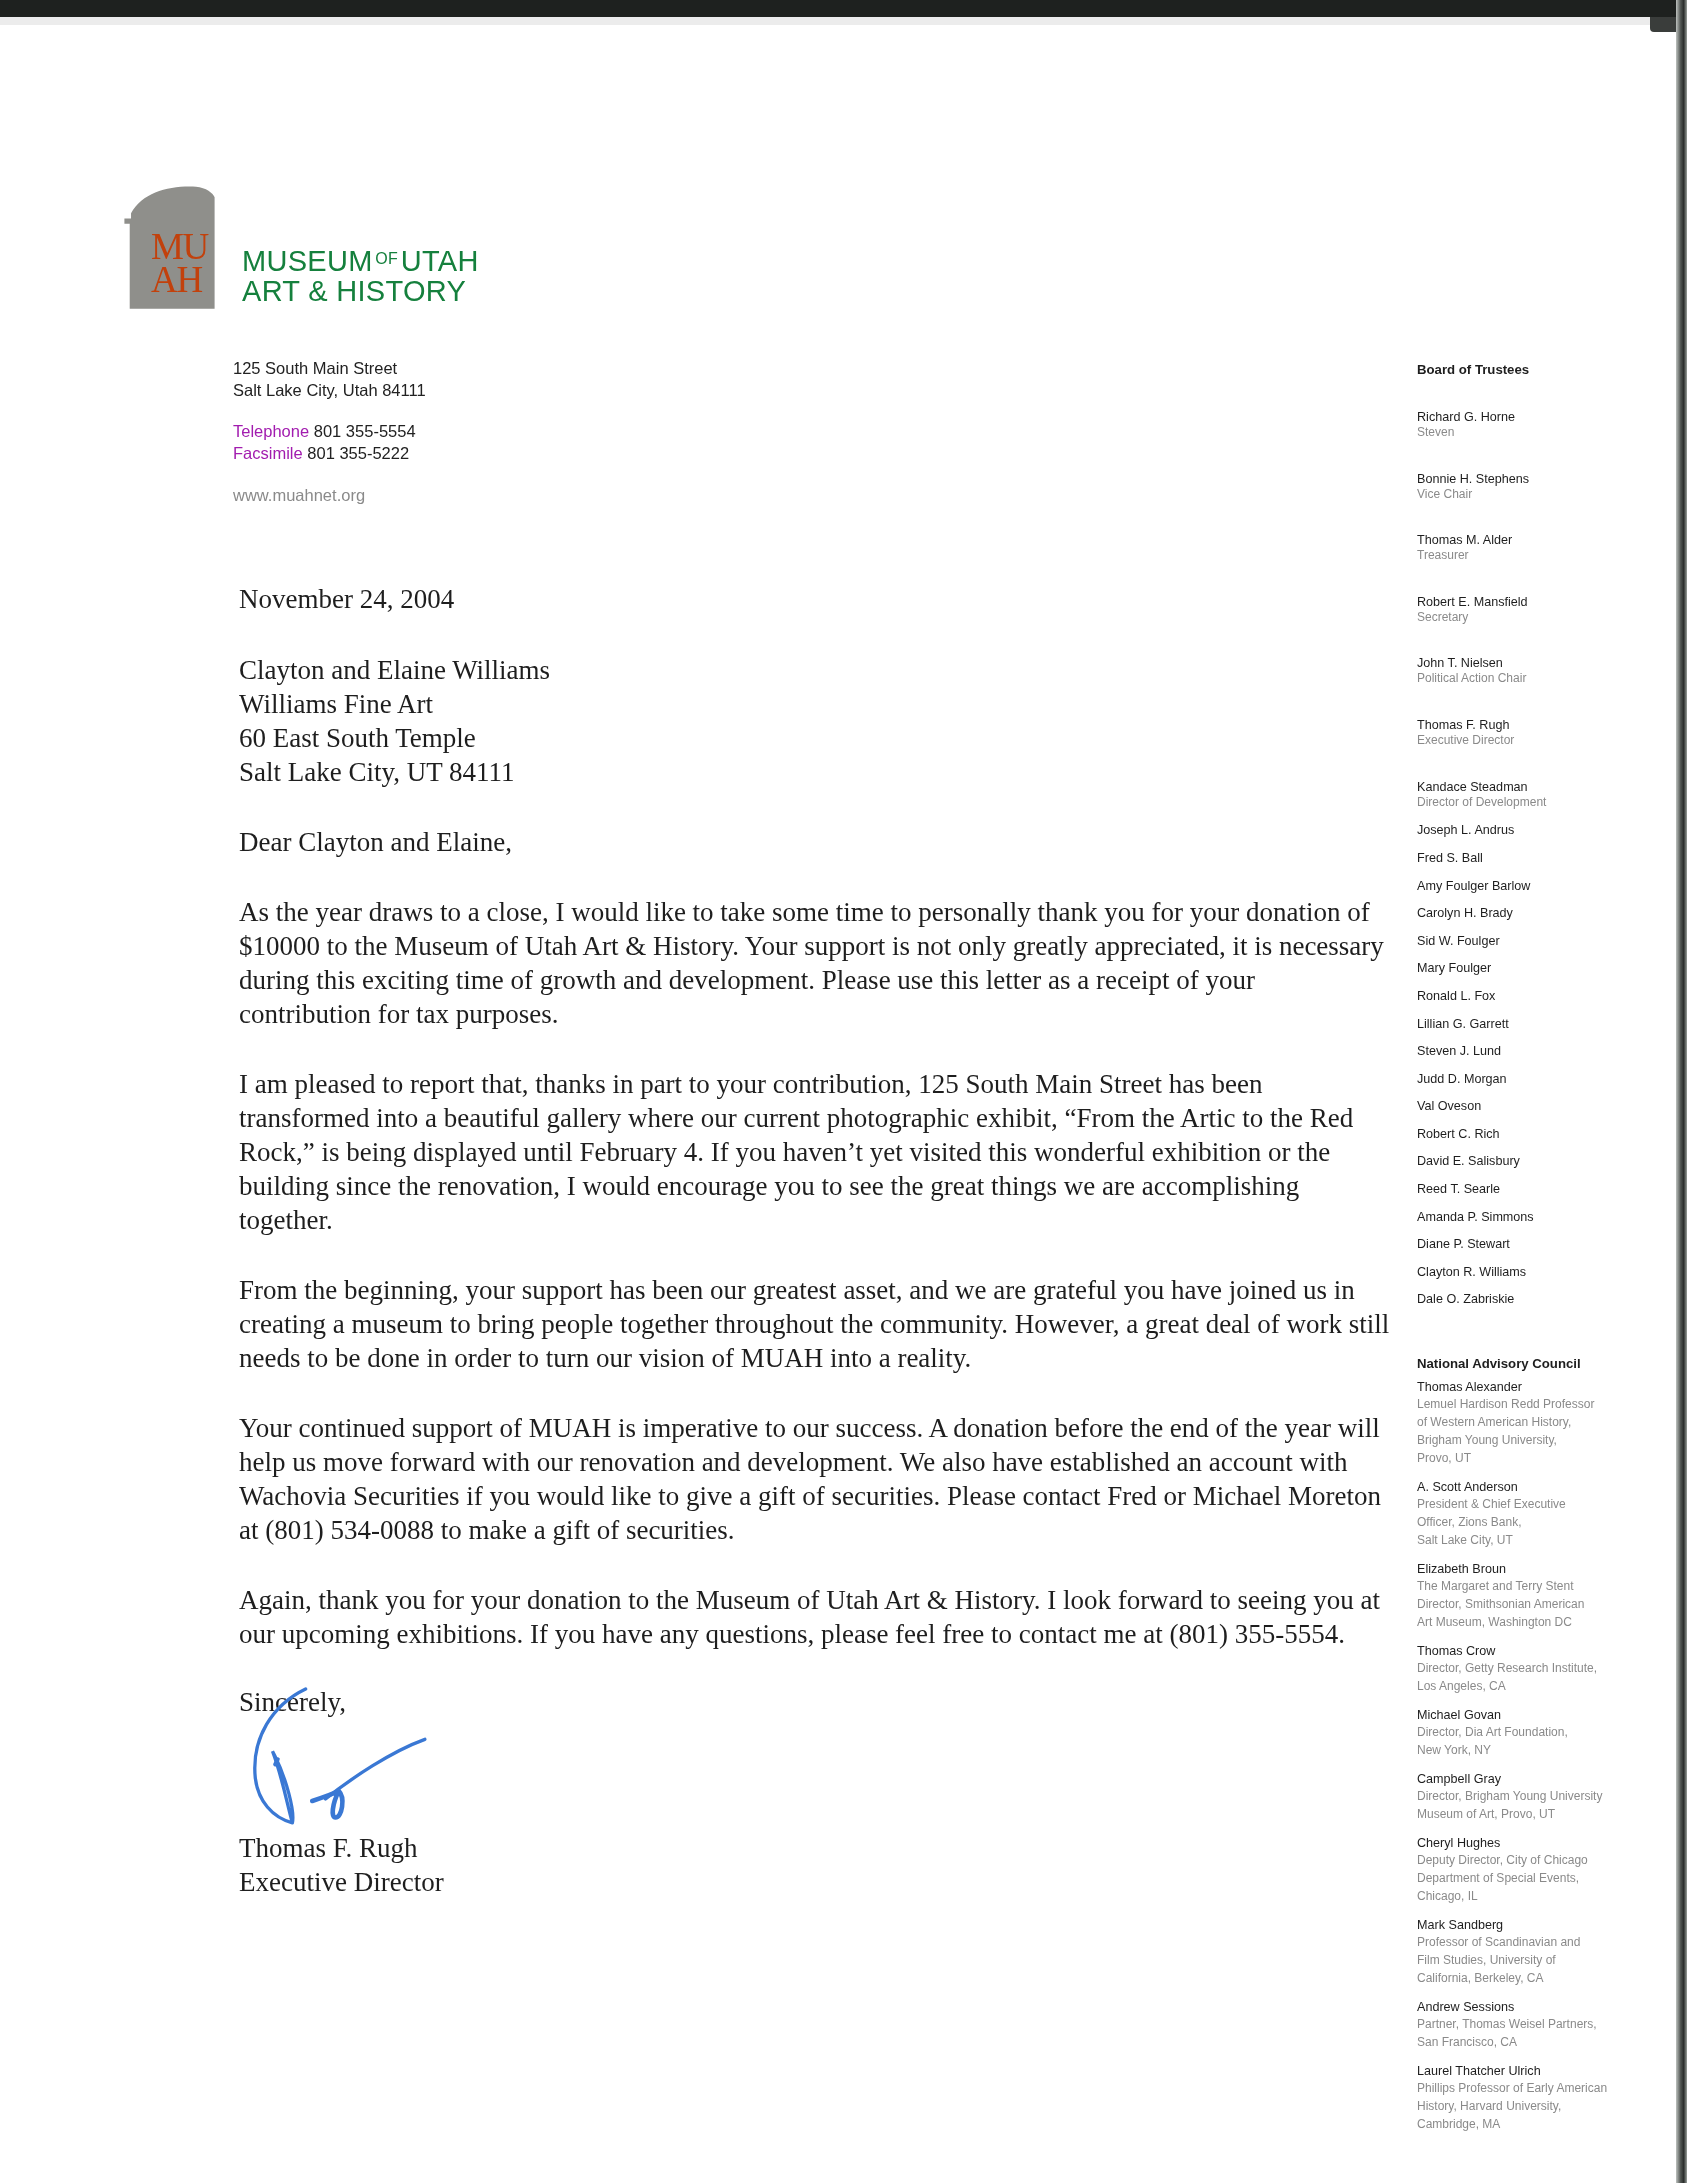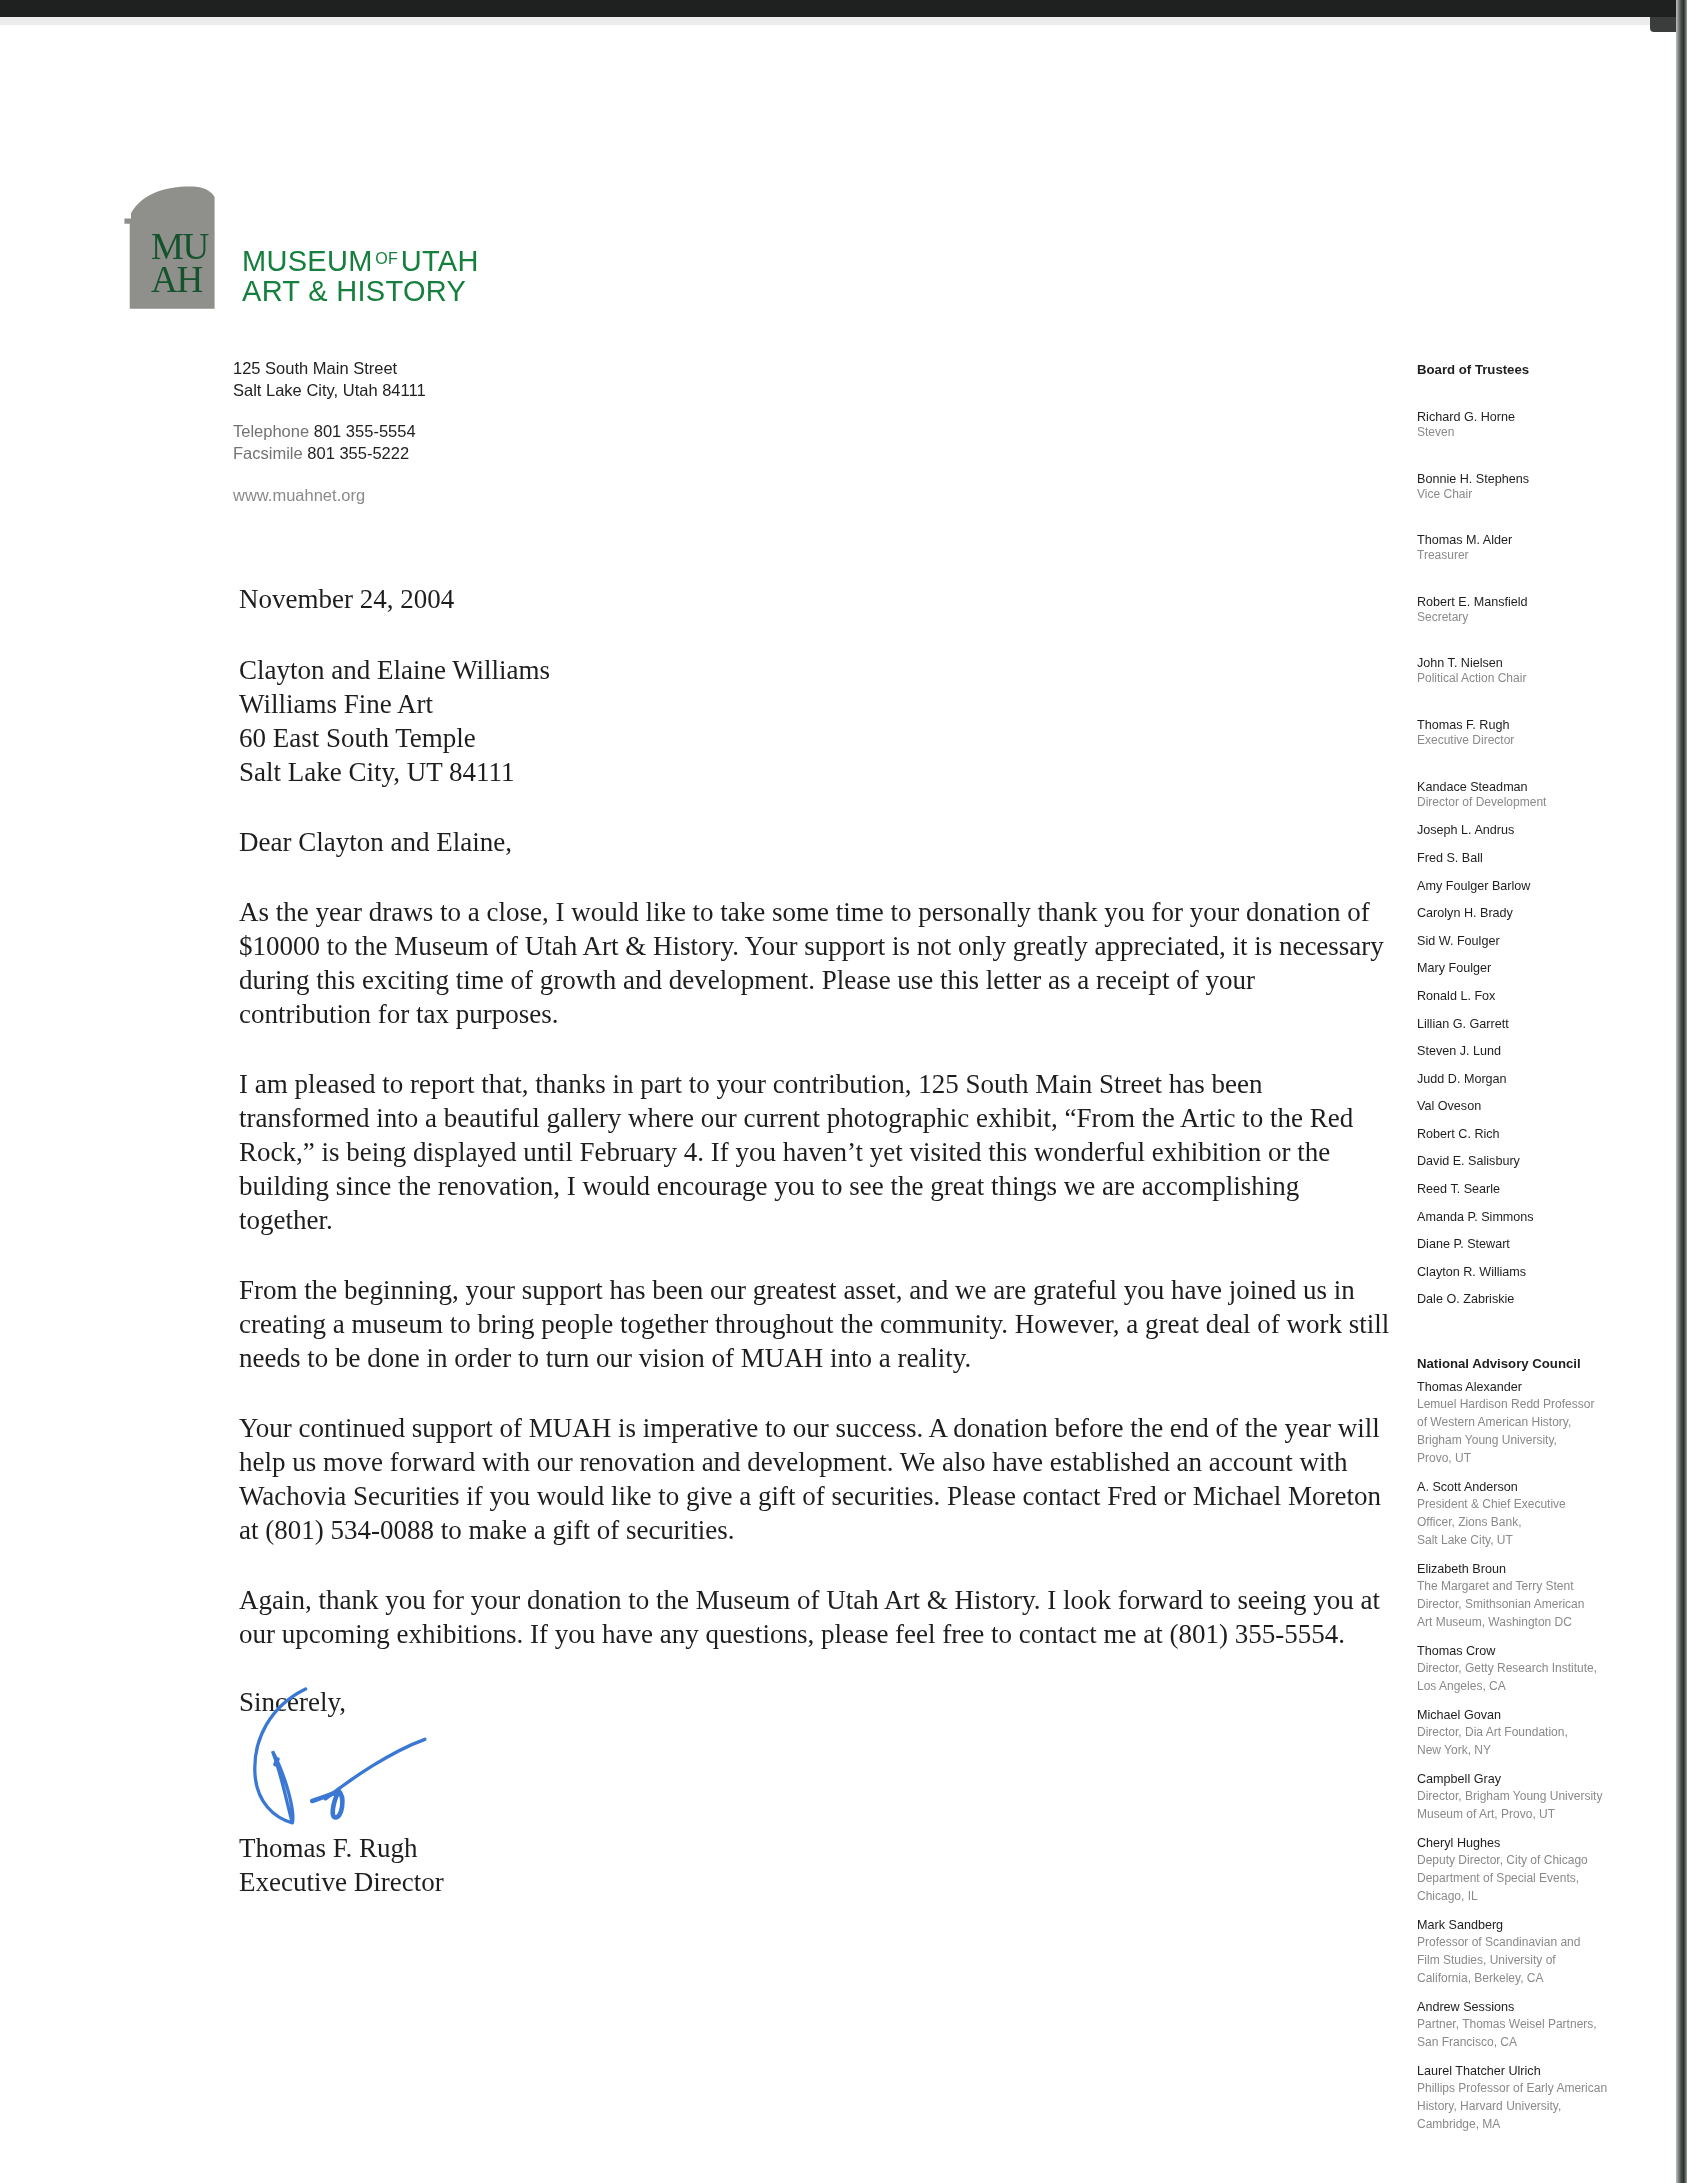--- a/index.html
+++ b/index.html
@@ -10,28 +10,28 @@
   }
   .scan-top { position: absolute; left: 0; top: 0; width: 1687px; height: 17px; background: #1e211f; }
   .scan-top-strip { position: absolute; left: 0; top: 17px; width: 1654px; height: 8px; background: #ececec; }
   .scan-right { position: absolute; right: 0; top: 0; width: 10.6px; height: 2183px; background: linear-gradient(90deg, #bfc3c0 0%, #555a57 40%, #2a2d2b 70%, #9aa09c 100%); }
   .scan-right-top { position: absolute; right: 10.6px; top: 17px; width: 26.5px; height: 14.6px; background: #3a3d3b; border-bottom-left-radius: 4px; }
 
   
   .logo { position: absolute; left: 123px; top: 184px; }
   .logo-mark { position: absolute; left: 0; top: 0; width: 93px; height: 126px; }
   .logo-mark svg { display: block; }
-  .logo-letters { position: absolute; left: 28px; top: 46px; width: 66px; color: #14532d; font-family: "Liberation Serif", serif; font-size: 37px; line-height: 33px; letter-spacing: -1.3px; }
+  .logo-letters { position: absolute; left: 28px; top: 46px; width: 66px; color: #c2410c; font-family: "Liberation Serif", serif; font-size: 37px; line-height: 33px; letter-spacing: -1.3px; }
   .logo-wordmark { position: absolute; left: 119px; top: 60px; font-family: Liberation Sans, sans-serif; color: #15803d; font-size: 29px; line-height: 30px; white-space: nowrap; letter-spacing: 0.3px; }
   .logo-wordmark .of { font-size: 16px; vertical-align: 6.6px; margin: 0 2.6px; }
 
   
   .contact { position: absolute; left: 233px; top: 357px; font-family: "Liberation Sans", sans-serif; font-size: 16.5px; line-height: 22px; color: #222; }
   .contact .gap { height: 18.5px; }
-  .contact .muted { color: #737373; }
+  .contact .muted { color: #a21caf; }
   .contact .web { color: #8a8a8a; margin-top: 20px; }
 
   
   .letter { position: absolute; left: 239px; top: 582px; width: 1151px; font-family: "Liberation Serif", serif; font-size: 27px; color: #1e1e1e; }
   .date { line-height: 34px; }
   .recipient { margin-top: 37px; line-height: 34px; }
   .salutation { margin-top: 36px; line-height: 34px; }
   .para { margin-top: 36px; line-height: 34px; text-align: left; }
   .closing { margin-top: 34px; line-height: 34px; position: relative; }
   .signature { position: relative; height: 112px; }

